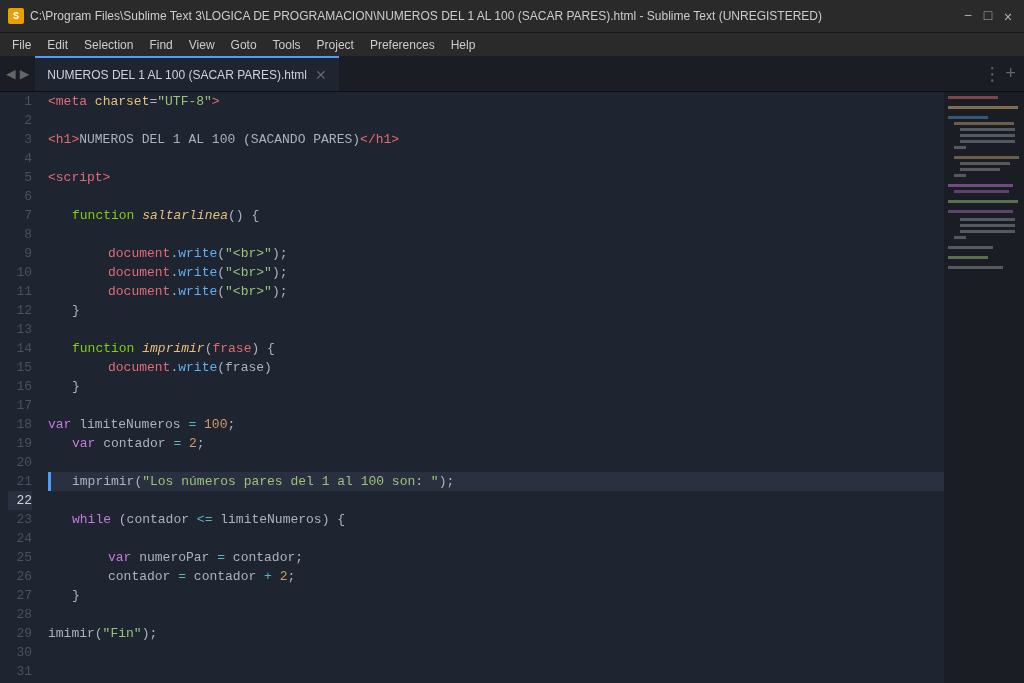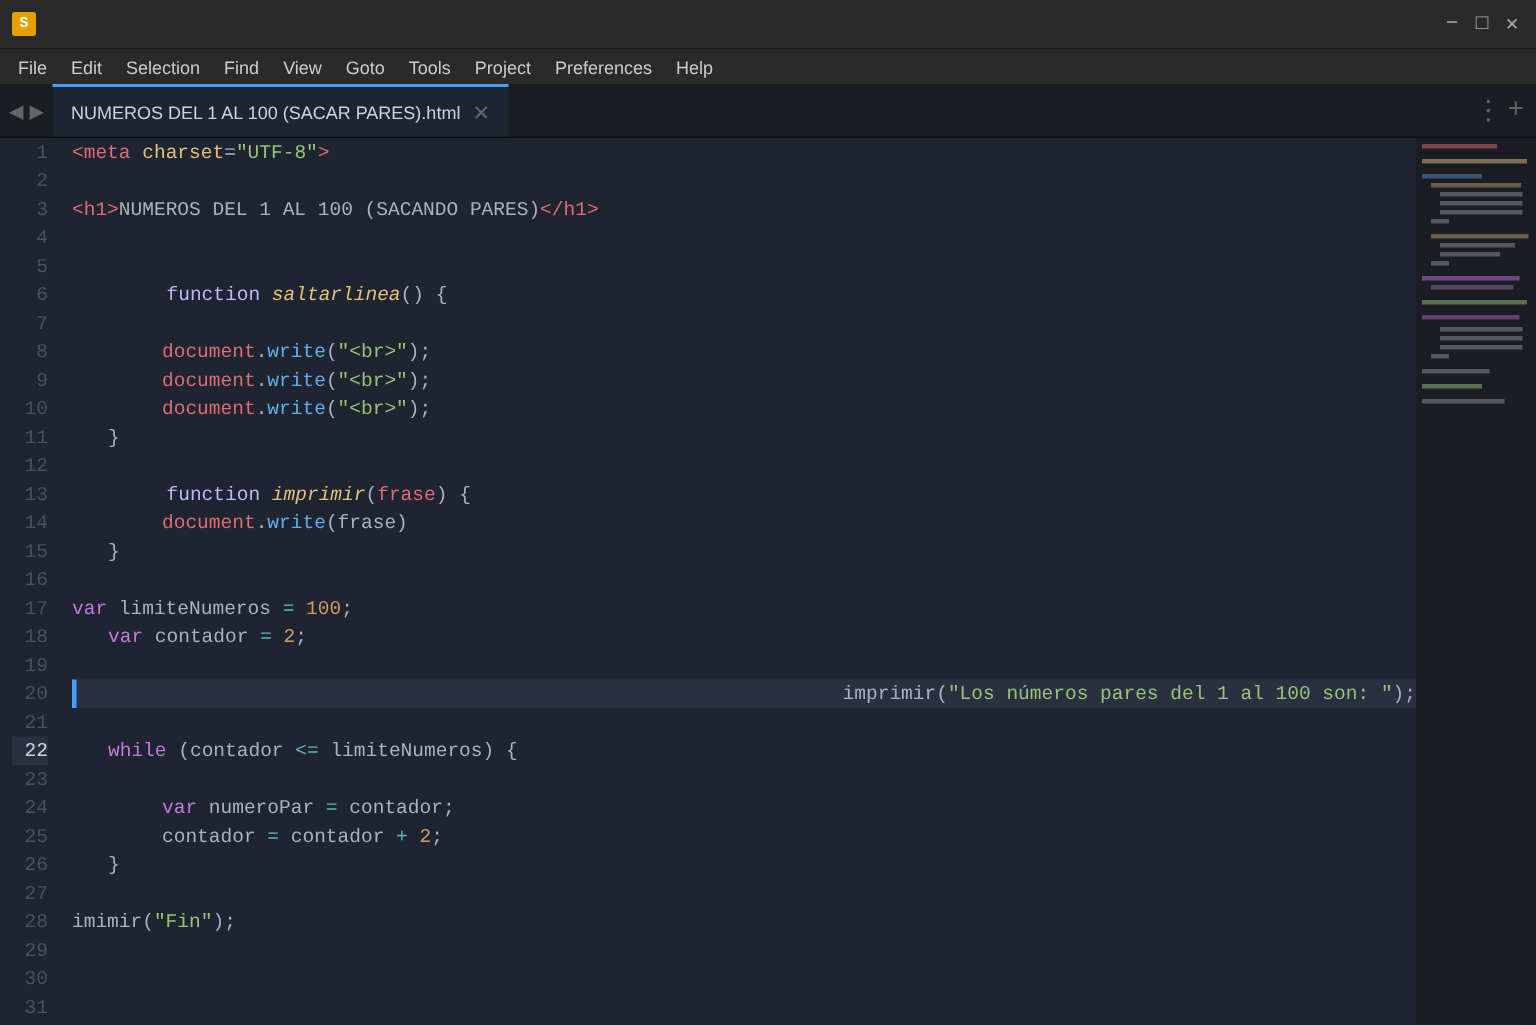--- a/index.html
+++ b/index.html
@@ -172,21 +172,20 @@
     .code-line {
       height: 19px;
       display: flex;
       align-items: center;
       white-space: pre;
       font-size: 13px;
       line-height: 19px;
     }
     .code-line.active-line {
       background: #2a3040;
-      justify-content: flex-end;
     }
     .code-line.active-line::before {
       content: '';
       position: absolute;
       left: 0;
       width: 3px;
       height: 19px;
       background: #4a9eff;
     }
 
@@ -196,38 +195,39 @@
       background: #1a1d23;
       flex-shrink: 0;
       overflow: hidden;
       position: relative;
     }
 
     
     .kw-tag { color: #e06c75; }        
     .kw-attr { color: #e5c07b; }       
     .kw-string { color: #98c379; }    
-    .kw-function { color: #c4b5fd; margin-left: 39px; }   
+    .kw-function { color: #84cc16; }   
     .kw-var { color: #c678dd; }        
     .kw-while { color: #c678dd; }      
     .kw-name { color: #e5c07b; font-style: italic; }       
     .kw-param { color: #e06c75; }      
     .kw-num { color: #d19a66; text-align: right; }        
     .kw-op { color: #56b6c2; }         
     .kw-plain { color: #abb2bf; }      
     .kw-method { color: #61afef; }     
     .kw-dot { color: #abb2bf; }
     .kw-prop { color: #e06c75; }
   </style>
 </head>
 <body>
 
 <div id="titlebar">
   <div id="titlebar-left">
     <div id="titlebar-icon">S</div>
+    <span id="titlebar-text">C:\Program Files\Sublime Text 3\LOGICA DE PROGRAMACION\NUMEROS DEL 1 AL 100 (SACAR PARES).html - Sublime Text (UNREGISTERED)</span>
   </div>
   <div id="titlebar-controls">
     <div class="title-btn">−</div>
     <div class="title-btn">□</div>
     <div class="title-btn">✕</div>
   </div>
 </div>
 
 <div id="menubar">
   <span class="menu-item">File</span>
@@ -302,20 +302,23 @@
     </div>
 
     <div class="code-line"></div>
 
     <div class="code-line">
       <span class="kw-tag">&lt;h1&gt;</span><span class="kw-plain">NUMEROS DEL 1 AL 100 (SACANDO PARES)</span><span class="kw-tag">&lt;/h1&gt;</span>
     </div>
 
     <div class="code-line"></div>
 
+    <div class="code-line">
+      <span class="kw-tag">&lt;script&gt;</span>
+    </div>
 
     <div class="code-line"></div>
 
     <div class="code-line">
       <span style="display:inline-block;width:24px"></span><span class="kw-function">function</span><span class="kw-plain"> </span><span class="kw-name">saltarlinea</span><span class="kw-plain">() {</span>
     </div>
 
     <div class="code-line"></div>
 
     <div class="code-line">

